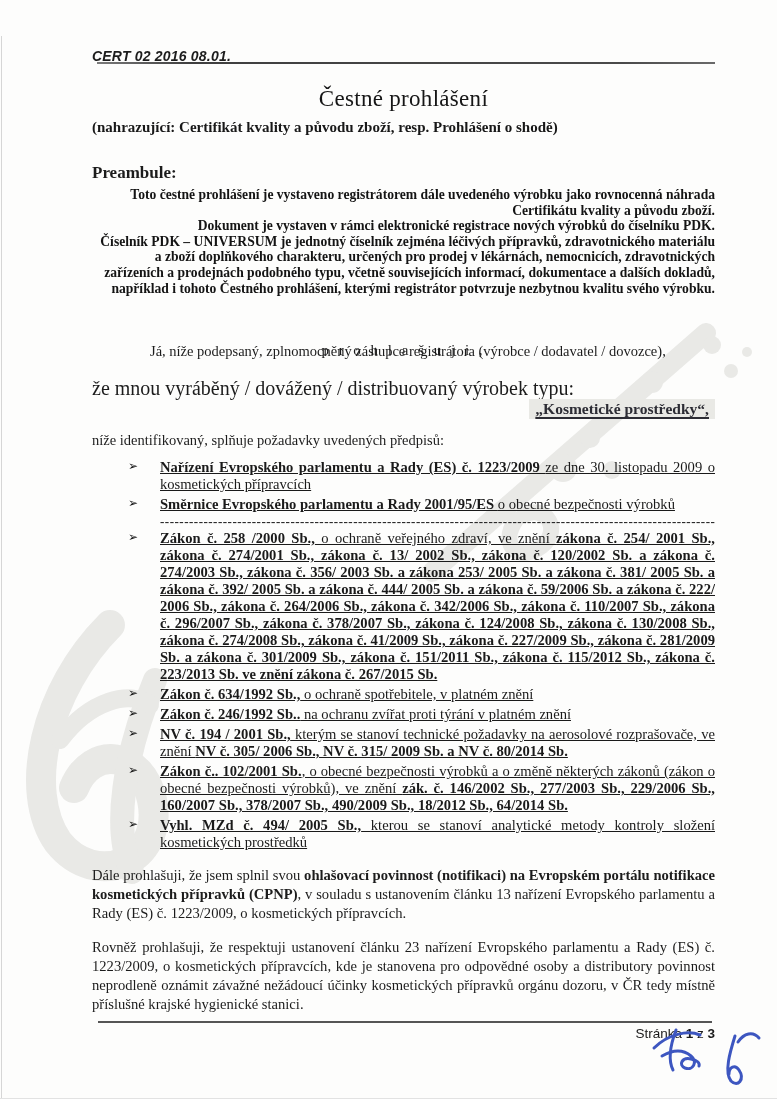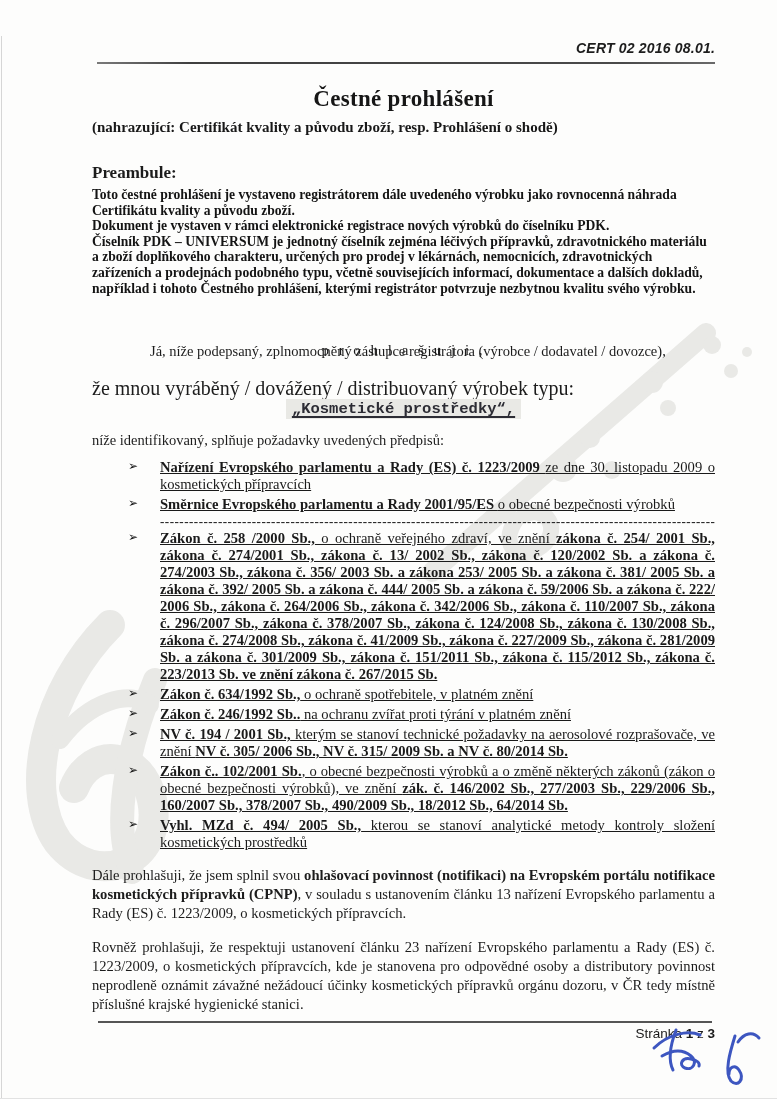--- a/index.html
+++ b/index.html
@@ -8,42 +8,42 @@
     width:777px; height:1099px;
     background:#fdfdfc;
     overflow:hidden;
     font-family:"Liberation Serif","DejaVu Serif",serif;
     color:#1c1c1c;
   }
   .content-abs { position:absolute; left:92px; width:623px; }
 
   
   .doc-ref {
-    top:40px; text-align:right;
+    top:48px; text-align:left;
     font-family:"Liberation Sans","DejaVu Sans",sans-serif;
     font-style:italic; font-weight:bold; font-size:14px;
     letter-spacing:0.2px; color:#1d1d1d;
   }
   .header-rule { position:absolute; left:97px; width:618px; top:62px; height:2px;
     background:linear-gradient(to right,#7a7a7a,#3f3f3f 15%,#4a4a4a 85%,#6a6a6a); }
 
   
-  .doc-title { top:86px; text-align:center; font-weight:bold; font-size:23px; letter-spacing:0.3px; color:#161616; }
+  .doc-title { top:86px; text-align:center; font-weight:normal; font-size:23px; letter-spacing:0.3px; color:#161616; }
   .doc-subtitle { top:119px; text-align:left; font-weight:bold; font-size:15px; color:#181818; }
 
   
   .preamble-heading { top:163px; font-weight:bold; font-size:17px; }
-  .preamble-body { top:187px; font-weight:bold; font-size:13.6px; line-height:15.6px; color:#141414; }
+  .preamble-body { top:187px; font-weight:bold; font-size:13.6px; line-height:15.6px; color:#141414;text-align:right; }
   .preamble-body p { margin:0; }
 
   
   .decl-intro { top:303px; font-size:14.5px; text-indent:58px;margin-top:40px; }
   .decl-verb { top:342px; text-align:center; font-weight:normal; font-size:15px; letter-spacing:3px; }
   .product-intro { top:377px; font-size:20px; }
-  .product-line { top:399px; text-align:center;font-family:Liberation Mono, monospace; }
+  .product-line { top:399px; text-align:right; }
   .product-type {
     display:inline-block; font-weight:bold; font-size:15.5px; color:#2c2c34;
     text-decoration:underline; text-underline-offset:3px; text-decoration-thickness:1.5px;
     background:#e9e9e5; padding:1px 6px;
   }
   .req-intro { top:432px; font-size:14.5px; }
 
   
   .reg-list { top:459px; height:402px; overflow:hidden; }
   .reg-item { position:relative; padding-left:68px; margin-bottom:3px; }

